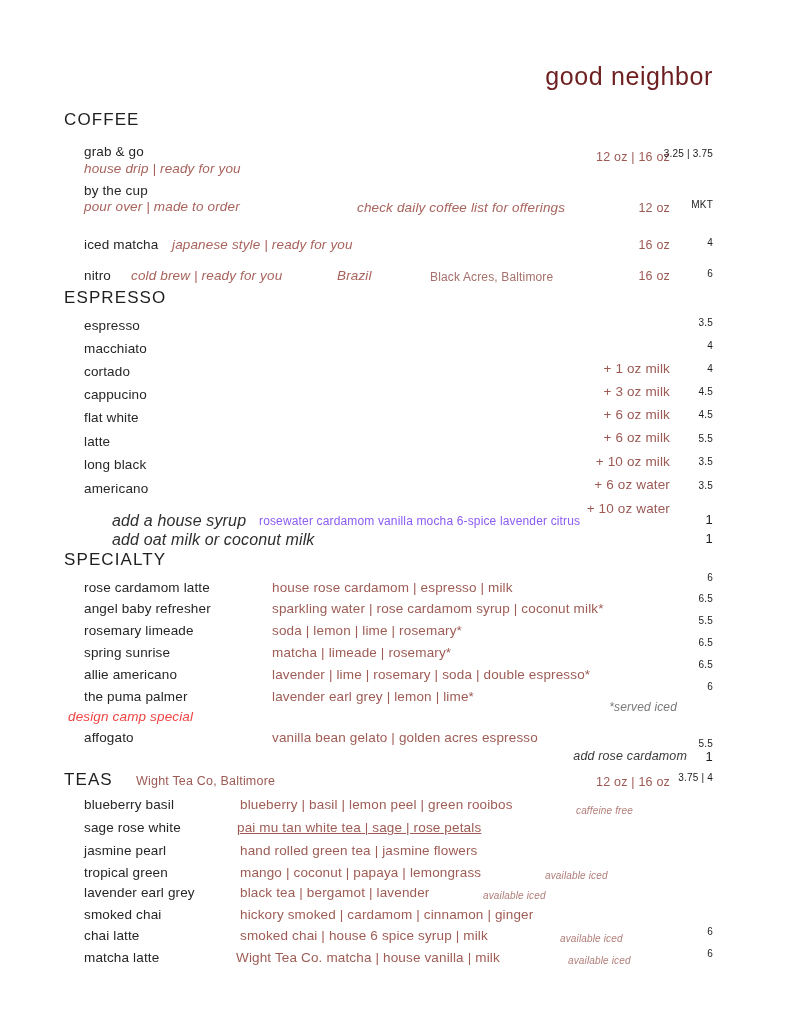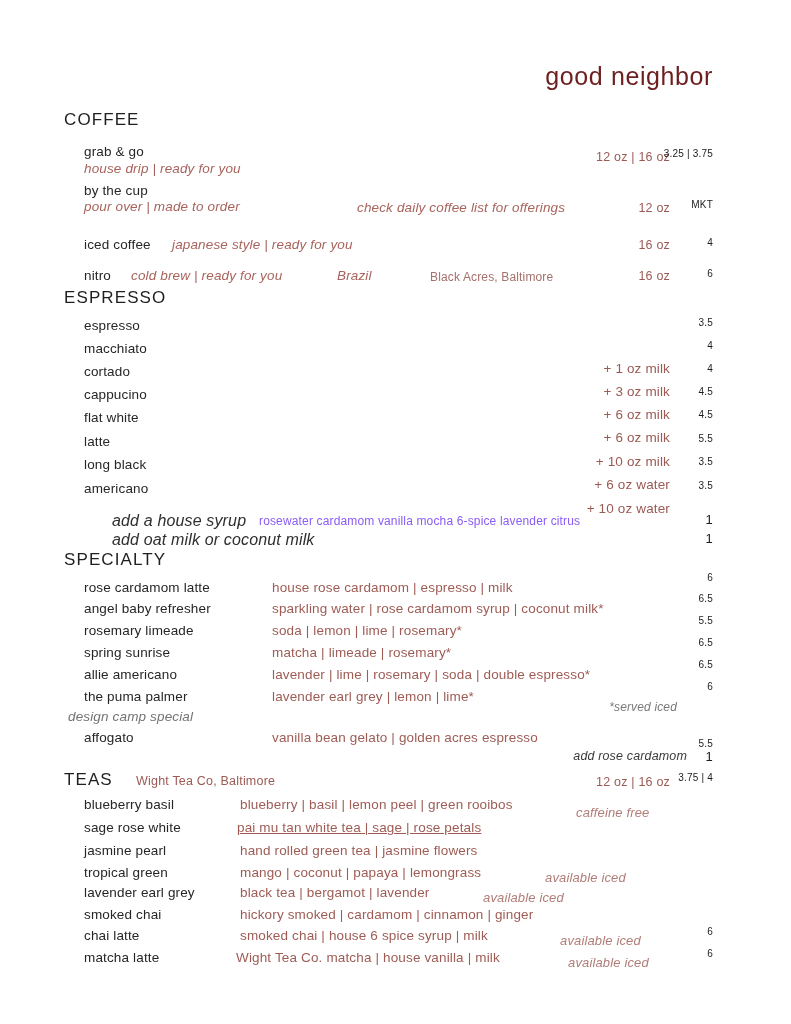--- a/index.html
+++ b/index.html
@@ -69,21 +69,21 @@
     color: #a8635c;
     font-style: italic;
     letter-spacing: .15px;
   }
   .desc {
     font-size: 13.5px;
     color: #9e5c55;
     letter-spacing: .15px;
   }
   .note {
-    font-size: 13px;
+    font-size: 10px;
     color: #b07d78;
     font-style: italic;
     letter-spacing: .15px;
   }
   .note-plain {
     font-size: 12px;
     color: #a5706b;
     letter-spacing: .15px;
   }
   .size {
@@ -114,21 +114,21 @@
   }
   .flavors {
     font-size: 12px;
     color: #8b5cf6;
     letter-spacing: .15px;
   }
   .special-label {
     left: 68px;
     font-size: 13.5px;
     font-style: italic;
-    color: #737373;
+    color: #ef4444;
     letter-spacing: .15px;
   }
   .served {
     font-size: 12px;
     font-style: italic;
     color: #7a7a7a;
     text-align: right;
     letter-spacing: .15px;
   }
   .addrose {
@@ -162,21 +162,21 @@
 
     <div class="row" style="top:73px;">
       <div class="cell name" style="top:0;">by the cup</div>
       <div class="cell desc-it" style="left:84px; top:16px;">pour over | made to order</div>
       <div class="cell desc-it" style="left:357px; top:17px;">check daily coffee list for offerings</div>
       <div class="cell size r-size" style="top:18px;">12 oz</div>
       <div class="cell price r-price" style="top:16px;">MKT</div>
     </div>
 
     <div class="row" style="top:127px;">
-      <div class="cell name" style="top:0;">iced coffee</div>
+      <div class="cell name" style="top:0;">iced matcha</div>
       <div class="cell desc-it" style="left:172px; top:0;">japanese style | ready for you</div>
       <div class="cell size r-size" style="top:1px;">16 oz</div>
       <div class="cell price r-price" style="top:0;">4</div>
     </div>
 
     <div class="row" style="top:158px;">
       <div class="cell name" style="top:0;">nitro</div>
       <div class="cell desc-it" style="left:131px; top:0;">cold brew | ready for you</div>
       <div class="cell desc-it" style="left:337px; top:0;">Brazil</div>
       <div class="cell note-plain" style="left:430px; top:2px;">Black Acres, Baltimore</div>

